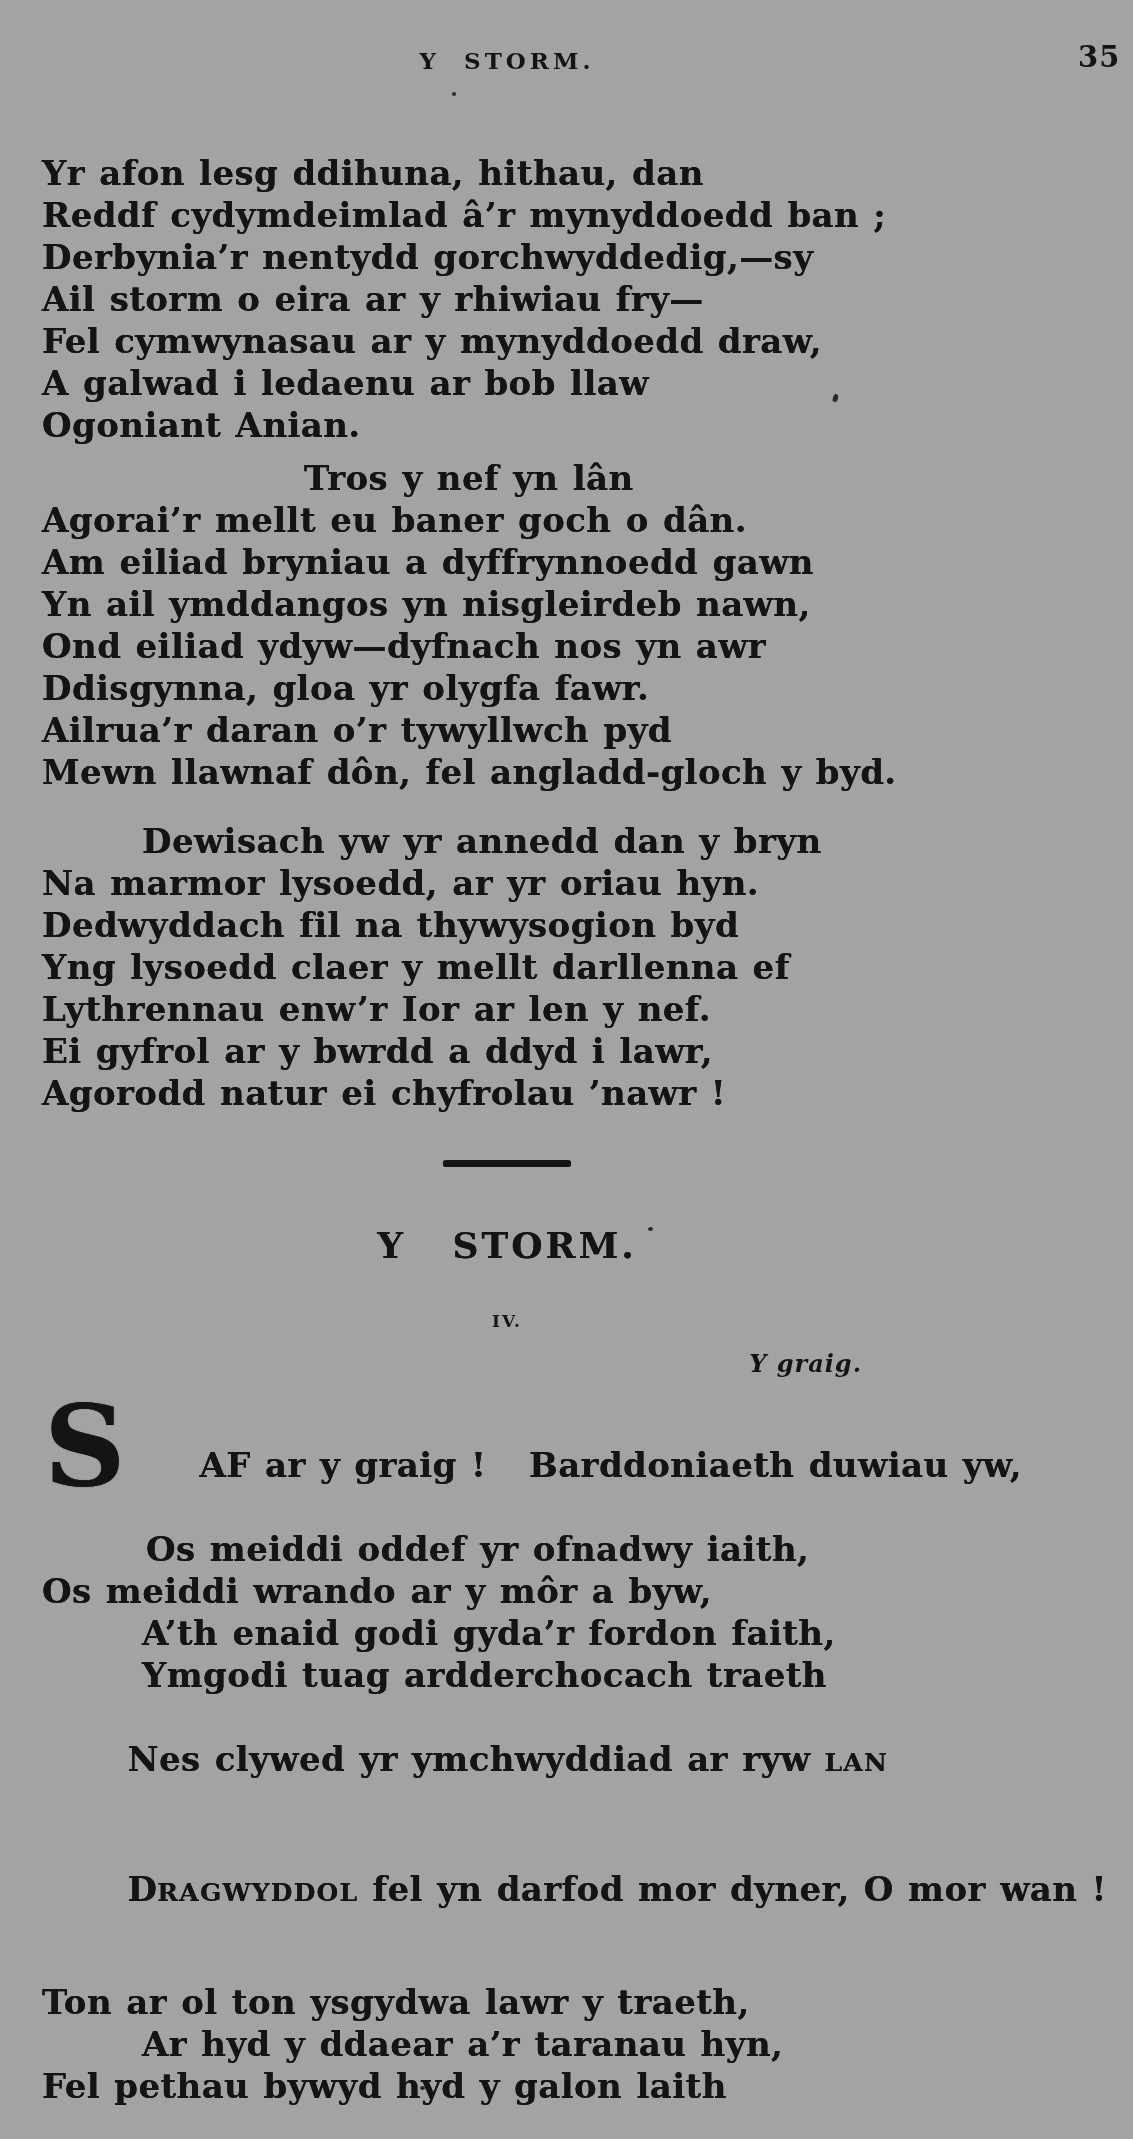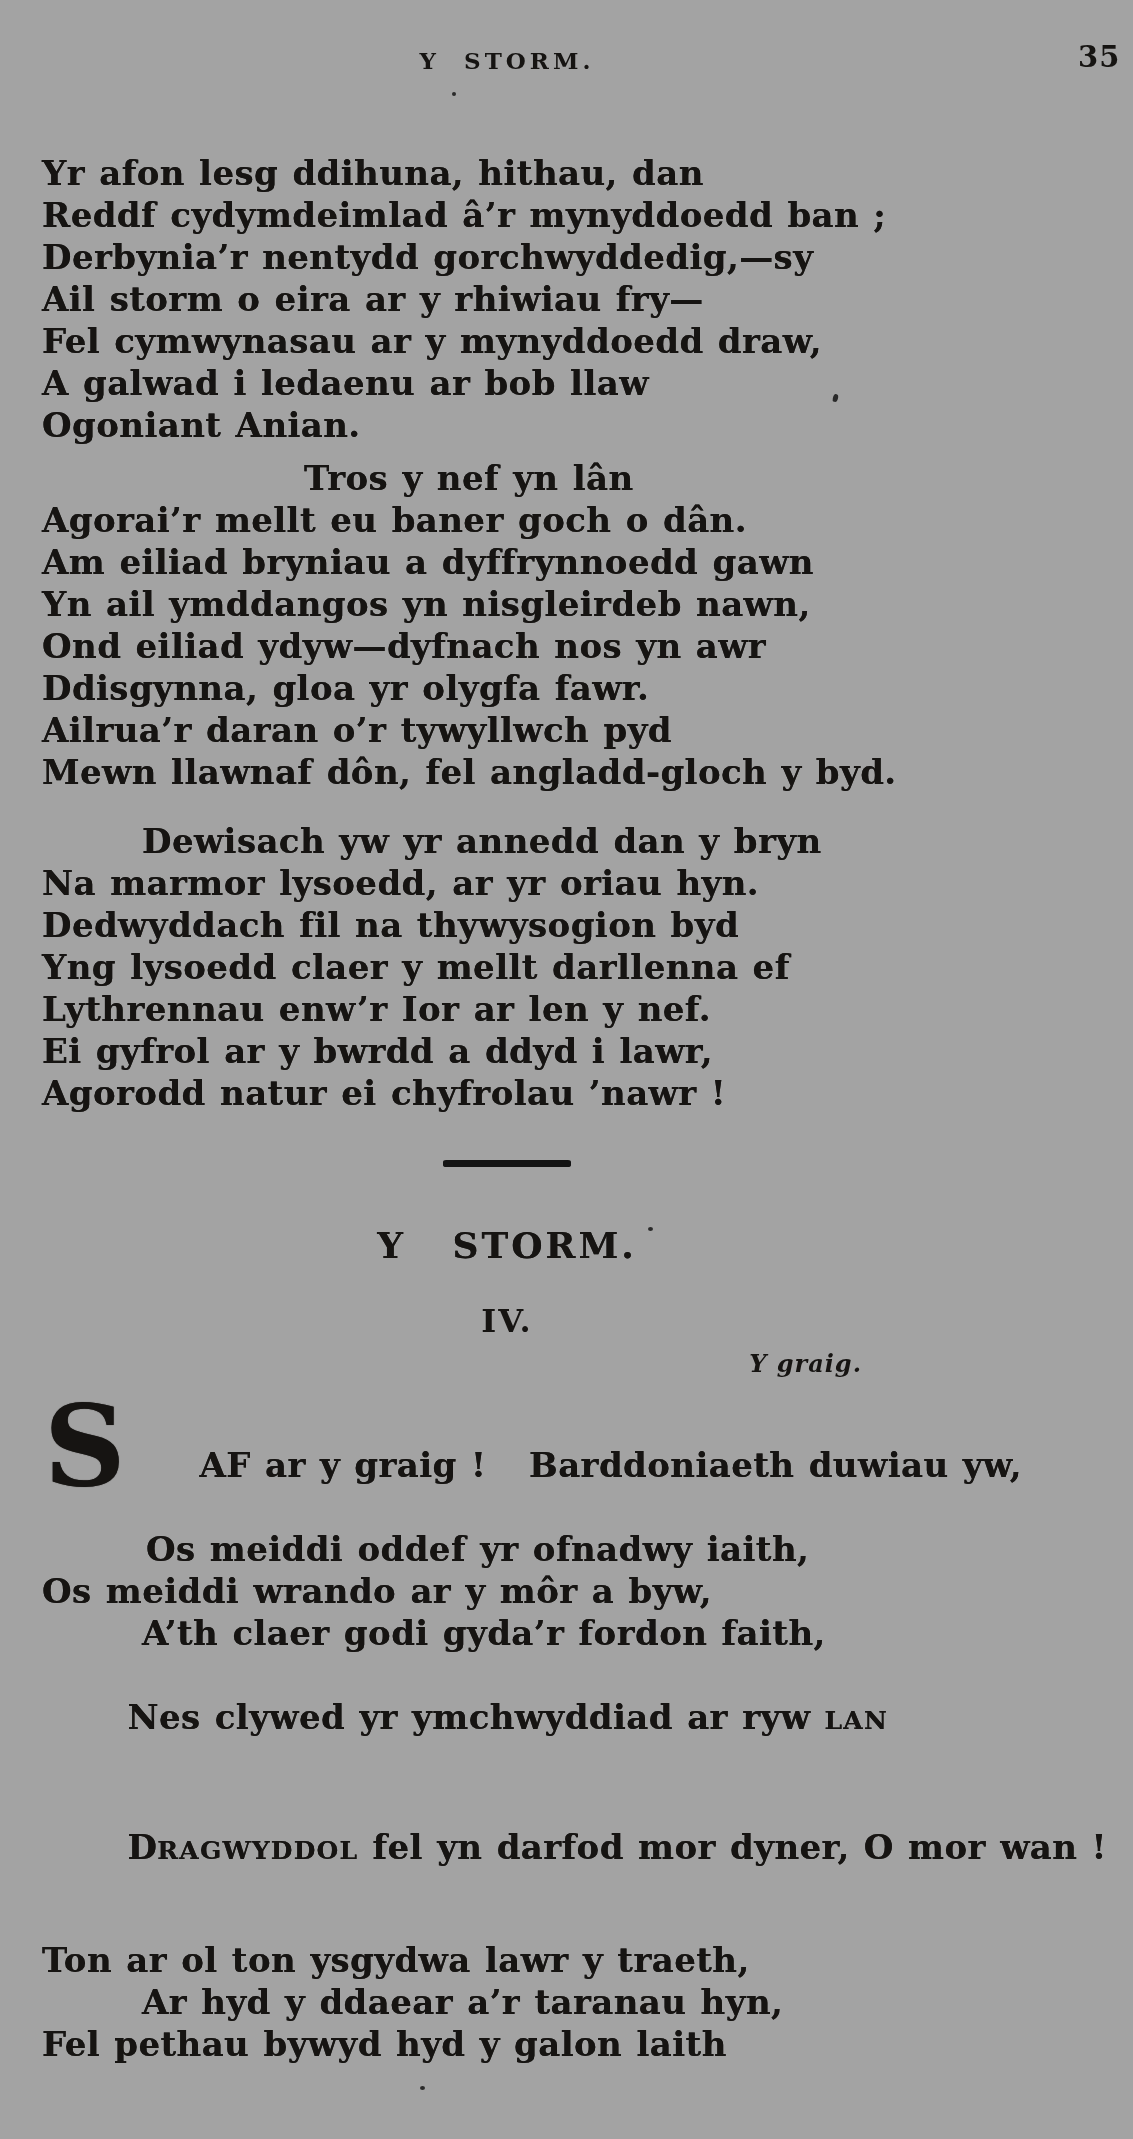--- a/index.html
+++ b/index.html
@@ -53,21 +53,21 @@
     width:128px;height:7px;background:#141414;
     margin:46px auto 0;border-radius:3px/2px;
   }
   .main-title{
     margin-top:56px;width:930px;text-align:center;
     font-size:36px;line-height:44px;letter-spacing:3px;white-space:pre;
     text-shadow:0 0 0.6px rgba(22,20,18,0.85);
   }
   .section-number{
     margin-top:36px;width:930px;text-align:center;
-    font-size:32px;line-height:36px;letter-spacing:2px;
+    font-size:17px;line-height:36px;letter-spacing:2px;
   }
   .subtitle{
     margin-top:10px;width:930px;box-sizing:border-box;
     padding-right:110px;text-align:right;
     font-style:italic;font-size:24px;line-height:30px;letter-spacing:1px;
   }
   .speck{position:absolute;background:#2a2a2a;border-radius:50%;}
   .speck.k1{left:452px;top:92px;width:4px;height:4px;}
   .speck.k2{left:833px;top:394px;width:5px;height:8px;transform:rotate(14deg);border-radius:45% 55% 60% 40%;}
   .speck.k3{left:648px;top:1227px;width:5px;height:4px;}
@@ -121,21 +121,22 @@
     <div class="subtitle">Y graig.</div>
   </div>
 
   <div class="stanza s4">
     <span class="dropcap">S</span>
     <div class="line ind-dc1">
       <span>AF ar y graig !   Barddoniaeth duwiau yw,</span>
     </div>
     <div class="line ind-dc2">Os meiddi oddef yr ofnadwy iaith,</div>
     <div class="line">Os meiddi wrando ar y môr a byw,</div>
-    <div class="line ind-m">A’th claer godi gyda’r fordon faith,</div>
+    <div class="line ind-m">A’th enaid godi gyda’r fordon faith,</div>
+    <div class="line ind-m">Ymgodi tuag ardderchocach traeth</div>
     <div class="line">
       <span>Nes clywed yr ymchwyddiad ar ryw </span><span class="sc">LAN</span>
     </div>
     <div class="line">
       <span>D</span><span class="sc">RAGWYDDOL</span><span> fel yn darfod mor dyner, O mor wan !</span>
     </div>
   </div>
 
   <div class="stanza s5">
     <div class="line">Ton ar ol ton ysgydwa lawr y traeth,</div>

